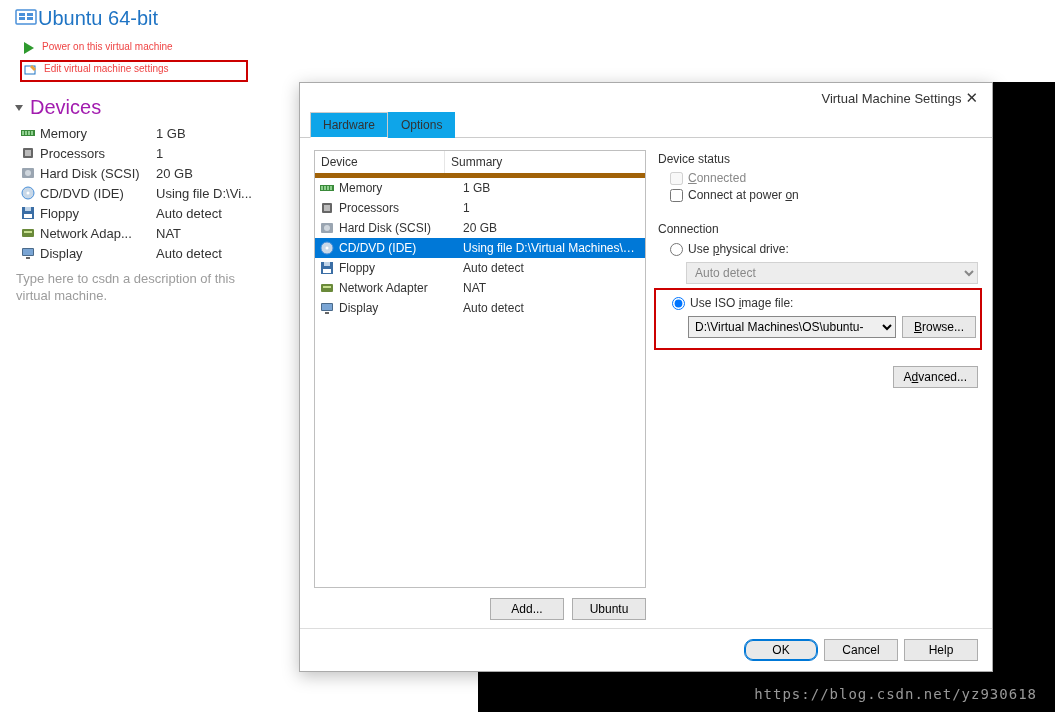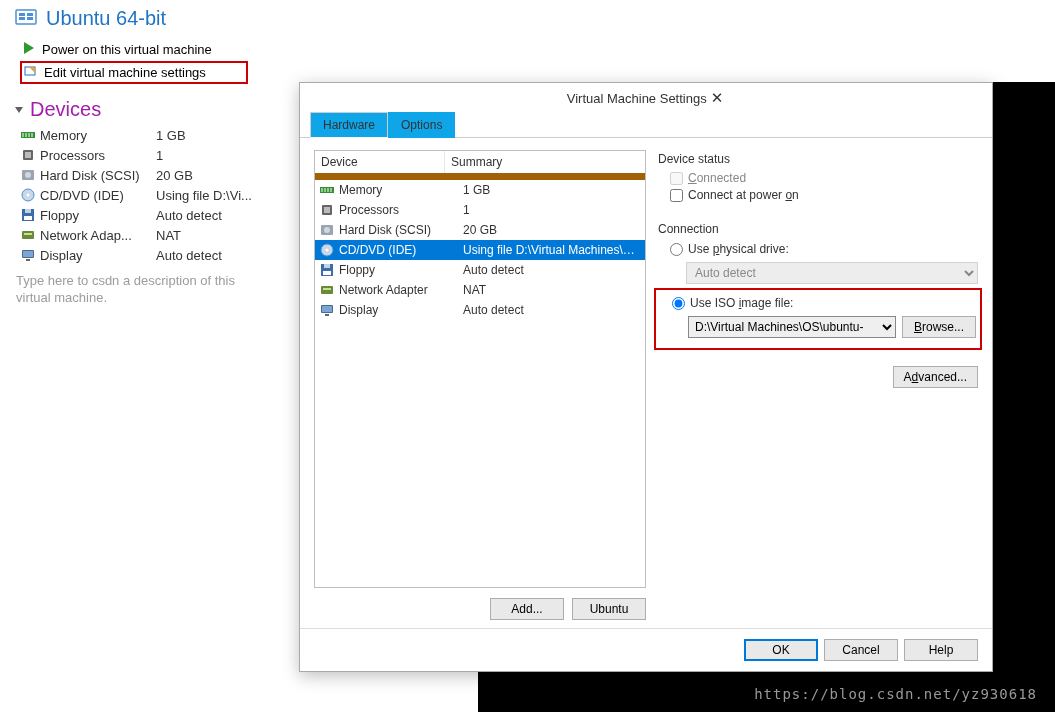--- a/index.html
+++ b/index.html
@@ -1,70 +1,70 @@
 <!DOCTYPE html>
 <html><head>
 <meta charset="utf-8">
 <style>
   * { box-sizing: border-box; margin: 0; padding: 0; }
   body { font-family: "Segoe UI", Tahoma, sans-serif; font-size: 12px; color: #333; background: #fff; width: 1055px; height: 714px; position: relative; overflow: hidden; }
   u { text-decoration: underline; }
 
   
   .left-panel { position: absolute; left: 0; top: 0; width: 270px; height: 714px; background: #fff; padding: 0; }
-  .vm-header { display: flex; align-items: flex-end; gap: 8px; padding: 6px 10px 6px 14px; }
+  .vm-header { display: flex; align-items: flex-end; padding: 6px 10px 6px 14px; }
   .vm-title { color: #1f74c4; font-size: 20px; font-weight: 400; }
   .vm-icon-lg { width: 24px; height: 24px; }
 
   .action-list { padding: 4px 22px 6px 22px; display: flex; flex-direction: column; gap: 2px; }
-  .action-link { display: flex; align-items: center; gap: 6px; font-size: 13px; color: #000000; cursor: pointer; padding: 1px 0; }
+  .action-link { display: flex; gap: 6px; font-size: 10px; color: #ef4444; cursor: pointer; padding: 1px 0; }
   .action-link svg { width: 14px; height: 14px; }
   .highlight-red { border: 2px solid #c00; margin-left: -2px; padding-left: 2px; }
 
   .section-title { color: #a21caf; font-size: 20px; padding: 8px 0 4px 16px; display: flex; align-items: center; gap: 4px; }
   .section-title::before { content: ""; display: inline-block; width: 0; height: 0; border-top: 4px solid transparent; border-bottom: 4px solid transparent; border-left: 6px solid #606060; transform: rotate(90deg); margin-right: 4px; }
 
   .dev-list { padding: 0 0 4px 12px; }
   .dev-row { display: flex; align-items: center; gap: 4px; padding: 2px 0 2px 8px; font-size: 13px; }
   .dev-name { width: 112px; white-space: nowrap; overflow: hidden; text-overflow: ellipsis; }
   .dev-summ { white-space: nowrap; overflow: hidden; text-overflow: ellipsis; }
   .dev-icon { width: 16px; height: 16px; flex-shrink: 0; display: inline-flex; align-items: center; justify-content: center; }
 
   .desc-text { padding: 4px 10px 0 16px; color: #9c9c9c; font-size: 13px; line-height: 1.3; }
 
   
   .preview-dark { position: absolute; left: 478px; top: 82px; width: 577px; height: 630px; background: #000; }
   .watermark { position: absolute; right: 18px; bottom: 10px; color: #999; font-family: monospace; font-size: 14px; letter-spacing: 1px; }
 
   
   .dialog { position: absolute; left: 299px; top: 82px; width: 694px; height: 590px; background: #fff; border: 1px solid #aaa; box-shadow: 0 4px 16px rgba(0,0,0,0.25); display: flex; flex-direction: column; }
-  .titlebar { display: flex; align-items: center; justify-content: center; padding: 6px 10px 4px 12px; font-size: 13px; }
+  .titlebar { display: flex; align-items: center; justify-content: flex-end; padding: 6px 10px 4px 12px; font-size: 13px; }
   .close-x { font-size: 15px; cursor: pointer; padding: 0 4px; }
 
   .tabstrip { display: flex; gap: 0; padding: 0 10px; border-bottom: 1px solid #ccc; font-size: 12px; }
   .tab { padding: 5px 12px; border: 1px solid transparent; border-bottom: none; cursor: pointer; position: relative; top: 1px; background: #0ea5e9; }
   .tab.active { border-color: #ccc; border-bottom: 1px solid #fff; }
 
   .dialog-body { flex: 1; display: flex; padding: 12px 14px 8px 14px; gap: 12px; }
 
   .hw-panel { display: flex; flex-direction: column; width: 332px; }
   .hw-list { border: 1px solid #bfbfbf; flex: 1; font-size: 12px; }
-  .hw-header { display: flex; border-bottom: 7px solid #a16207; background: #fff; }
+  .hw-header { display: flex; border-bottom: 5px solid #a16207; background: #fff; }
   .hw-header div { padding: 4px 6px; font-size: 12px; }
   .hw-col-dev { width: 130px; border-right: 1px solid #e6e6e6; }
   .hw-col-sum { flex: 1; }
   .hw-item { display: flex; align-items: center; padding: 2px 4px; cursor: pointer; }
   .hw-item.selected { background: #0078d7; color: #fff; }
   .hw-item .dev-icon { margin-right: 4px; }
   .hw-item-dev { width: 124px; white-space: nowrap; overflow: hidden; }
   .hw-item-sum { flex: 1; white-space: nowrap; overflow: hidden; text-overflow: ellipsis; }
 
   .hw-buttons { display: flex; justify-content: flex-end; gap: 8px; padding-top: 10px; }
   .btn { min-width: 74px; padding: 3px 10px; font-size: 12px; background: #e9e9e9; border: 1px solid #adadad; cursor: pointer; font-family: inherit; }
-  .btn.primary { border-color: #0078d7; box-shadow: inset 0 0 0 1px #0078d7; }
+  .btn.primary { border-color: #0078d7; box-shadow: inset 0 0 0 1px #0078d7; border-radius: 9px; }
 
   .right-settings { flex: 1; font-size: 12px; }
   .group-title { padding: 2px 0 4px 0; }
   .chk { display: flex; align-items: center; gap: 5px; padding: 1px 0 2px 12px; }
   .chk input { width: 13px; height: 13px; }
   .chk.disabled { color: #888; }
 
   .conn-group { margin-top: 16px; }
   .radio-row { display: flex; align-items: center; gap: 5px; padding: 2px 0 2px 12px; }
   .radio-row input { width: 13px; height: 13px; }

